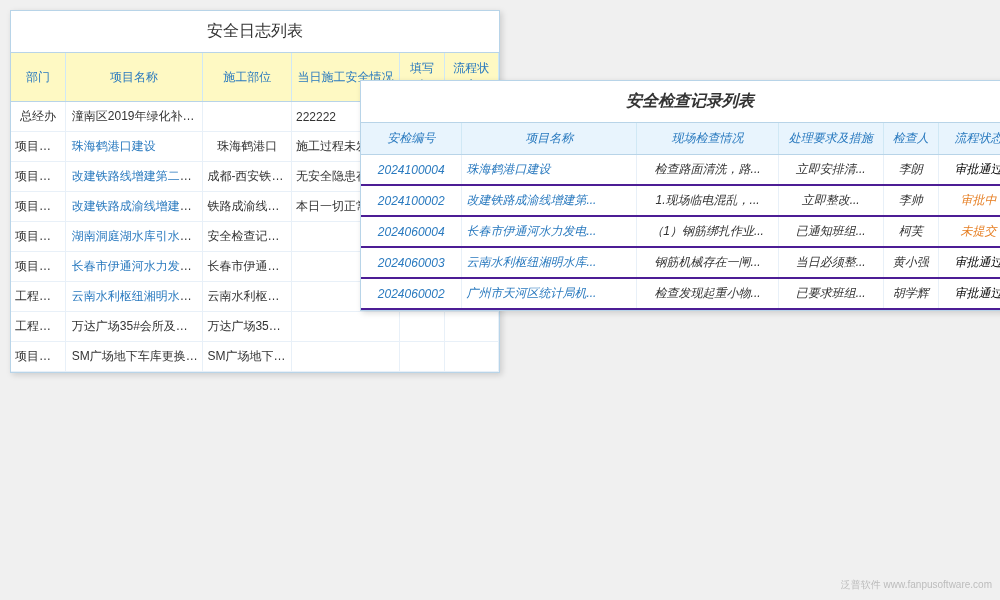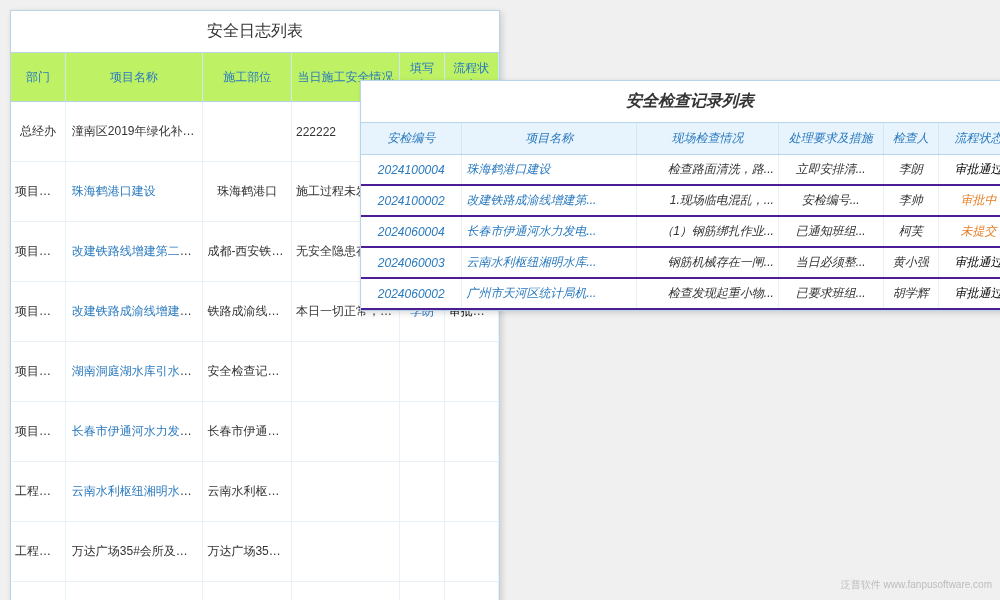--- a/index.html
+++ b/index.html
@@ -33,38 +33,38 @@
       color: #333;
       border-bottom: 1px solid #b8d4e8;
     }
 
     .left-panel table {
       width: 100%;
       border-collapse: collapse;
     }
 
     .left-panel thead tr {
-      background: #bef264;
+      background: #fef9c3;
     }
 
     .left-panel thead th {
       padding: 7px 4px;
       text-align: center;
       color: #2a7abf;
       font-weight: normal;
       border-bottom: 1px solid #b8d4e8;
       border-right: 1px solid #d0e8f5;
     }
 
     .left-panel tbody tr {
       border-bottom: 1px solid #e8f0f8;
     }
 
     .left-panel tbody td {
-      padding: 21px 4px;
+      padding: 6px 4px;
       text-align: center;
       color: #333;
       border-right: 1px solid #e8f0f8;
       white-space: nowrap;
       overflow: hidden;
       text-overflow: ellipsis;
       max-width: 0;
     }
 
     .left-panel tbody td.dept { width: 60px; }
@@ -130,21 +130,21 @@
       color: #333;
       border-right: 1px solid #e8f0f8;
       white-space: nowrap;
       overflow: hidden;
       text-overflow: ellipsis;
       max-width: 0;
     }
 
     .right-panel tbody td.check-id { width: 80px; }
     .right-panel tbody td.proj-name { width: 140px; text-align: left; padding-left: 4px; }
-    .right-panel tbody td.check-info { width: 110px; text-align: right; padding-left: 4px; }
+    .right-panel tbody td.check-info { width: 110px; text-align: center; padding-left: 4px; }
     .right-panel tbody td.handle { width: 80px; text-align: center; padding-left: 4px; }
     .right-panel tbody td.checker { width: 45px; }
     .right-panel tbody td.status { width: 65px; }
 
     
     .watermark {
       position: absolute;
       bottom: 8px;
       right: 8px;
       color: #999;
@@ -264,21 +264,21 @@
           <td class="proj-name"><span class="link-text">珠海鹤港口建设</span></td>
           <td class="check-info">检查路面清洗，路...</td>
           <td class="handle">立即安排清...</td>
           <td class="checker">李朗</td>
           <td class="status"><span class="status-approved">审批通过</span></td>
         </tr>
         <tr>
           <td class="check-id"><span class="link-text">2024100002</span></td>
           <td class="proj-name"><span class="link-text">改建铁路成渝线增建第...</span></td>
           <td class="check-info">1.现场临电混乱，...</td>
-          <td class="handle">安检编号...</td>
+          <td class="handle">立即整改...</td>
           <td class="checker">李帅</td>
           <td class="status"><span class="status-pending">审批中</span></td>
         </tr>
         <tr>
           <td class="check-id"><span class="link-text">2024060004</span></td>
           <td class="proj-name"><span class="link-text">长春市伊通河水力发电...</span></td>
           <td class="check-info">（1）钢筋绑扎作业...</td>
           <td class="handle">已通知班组...</td>
           <td class="checker">柯芙</td>
           <td class="status"><span class="status-pending">未提交</span></td>

